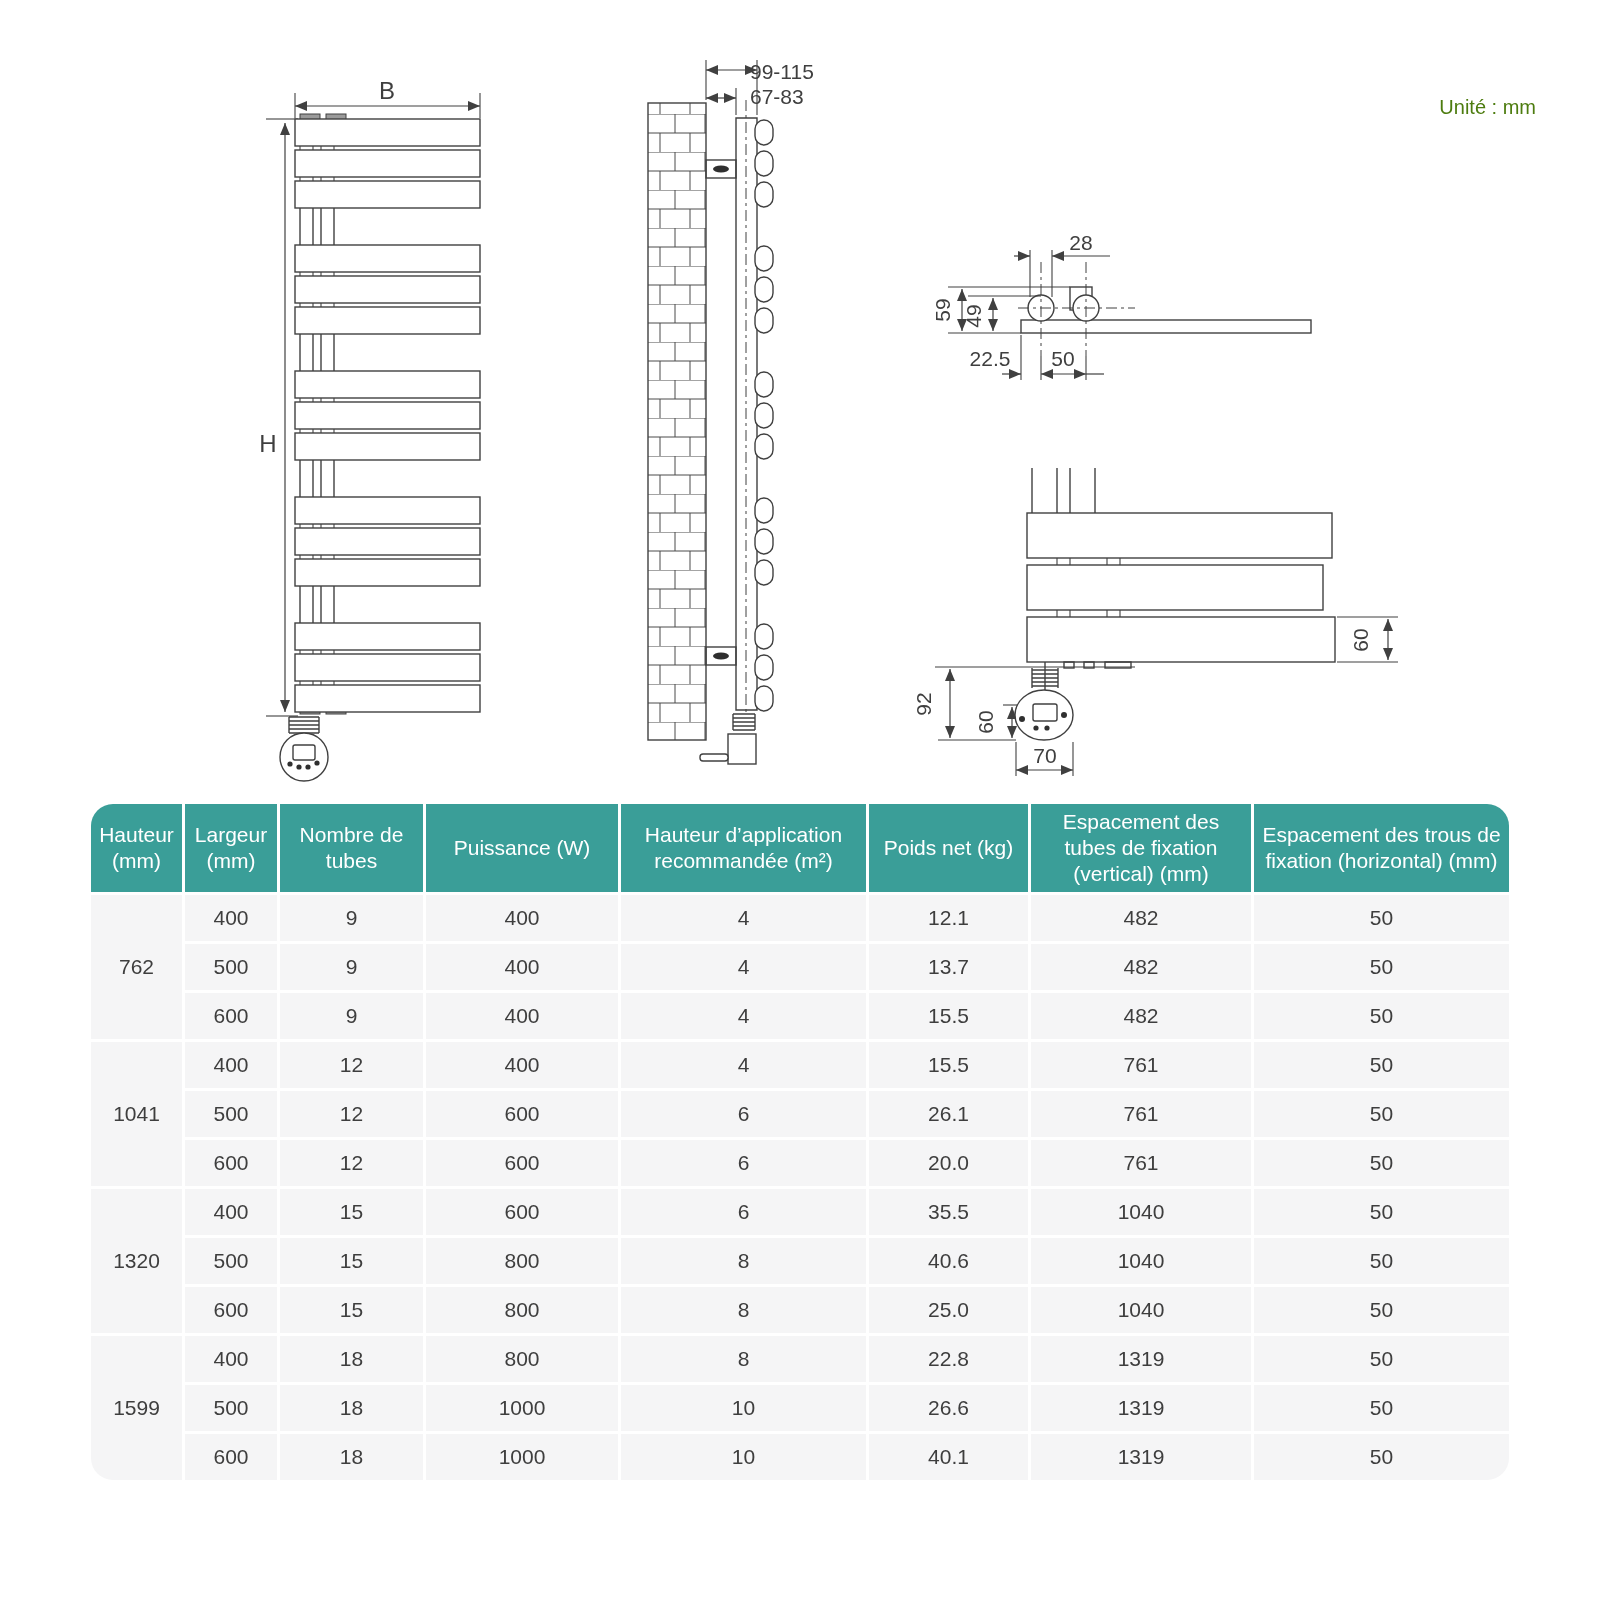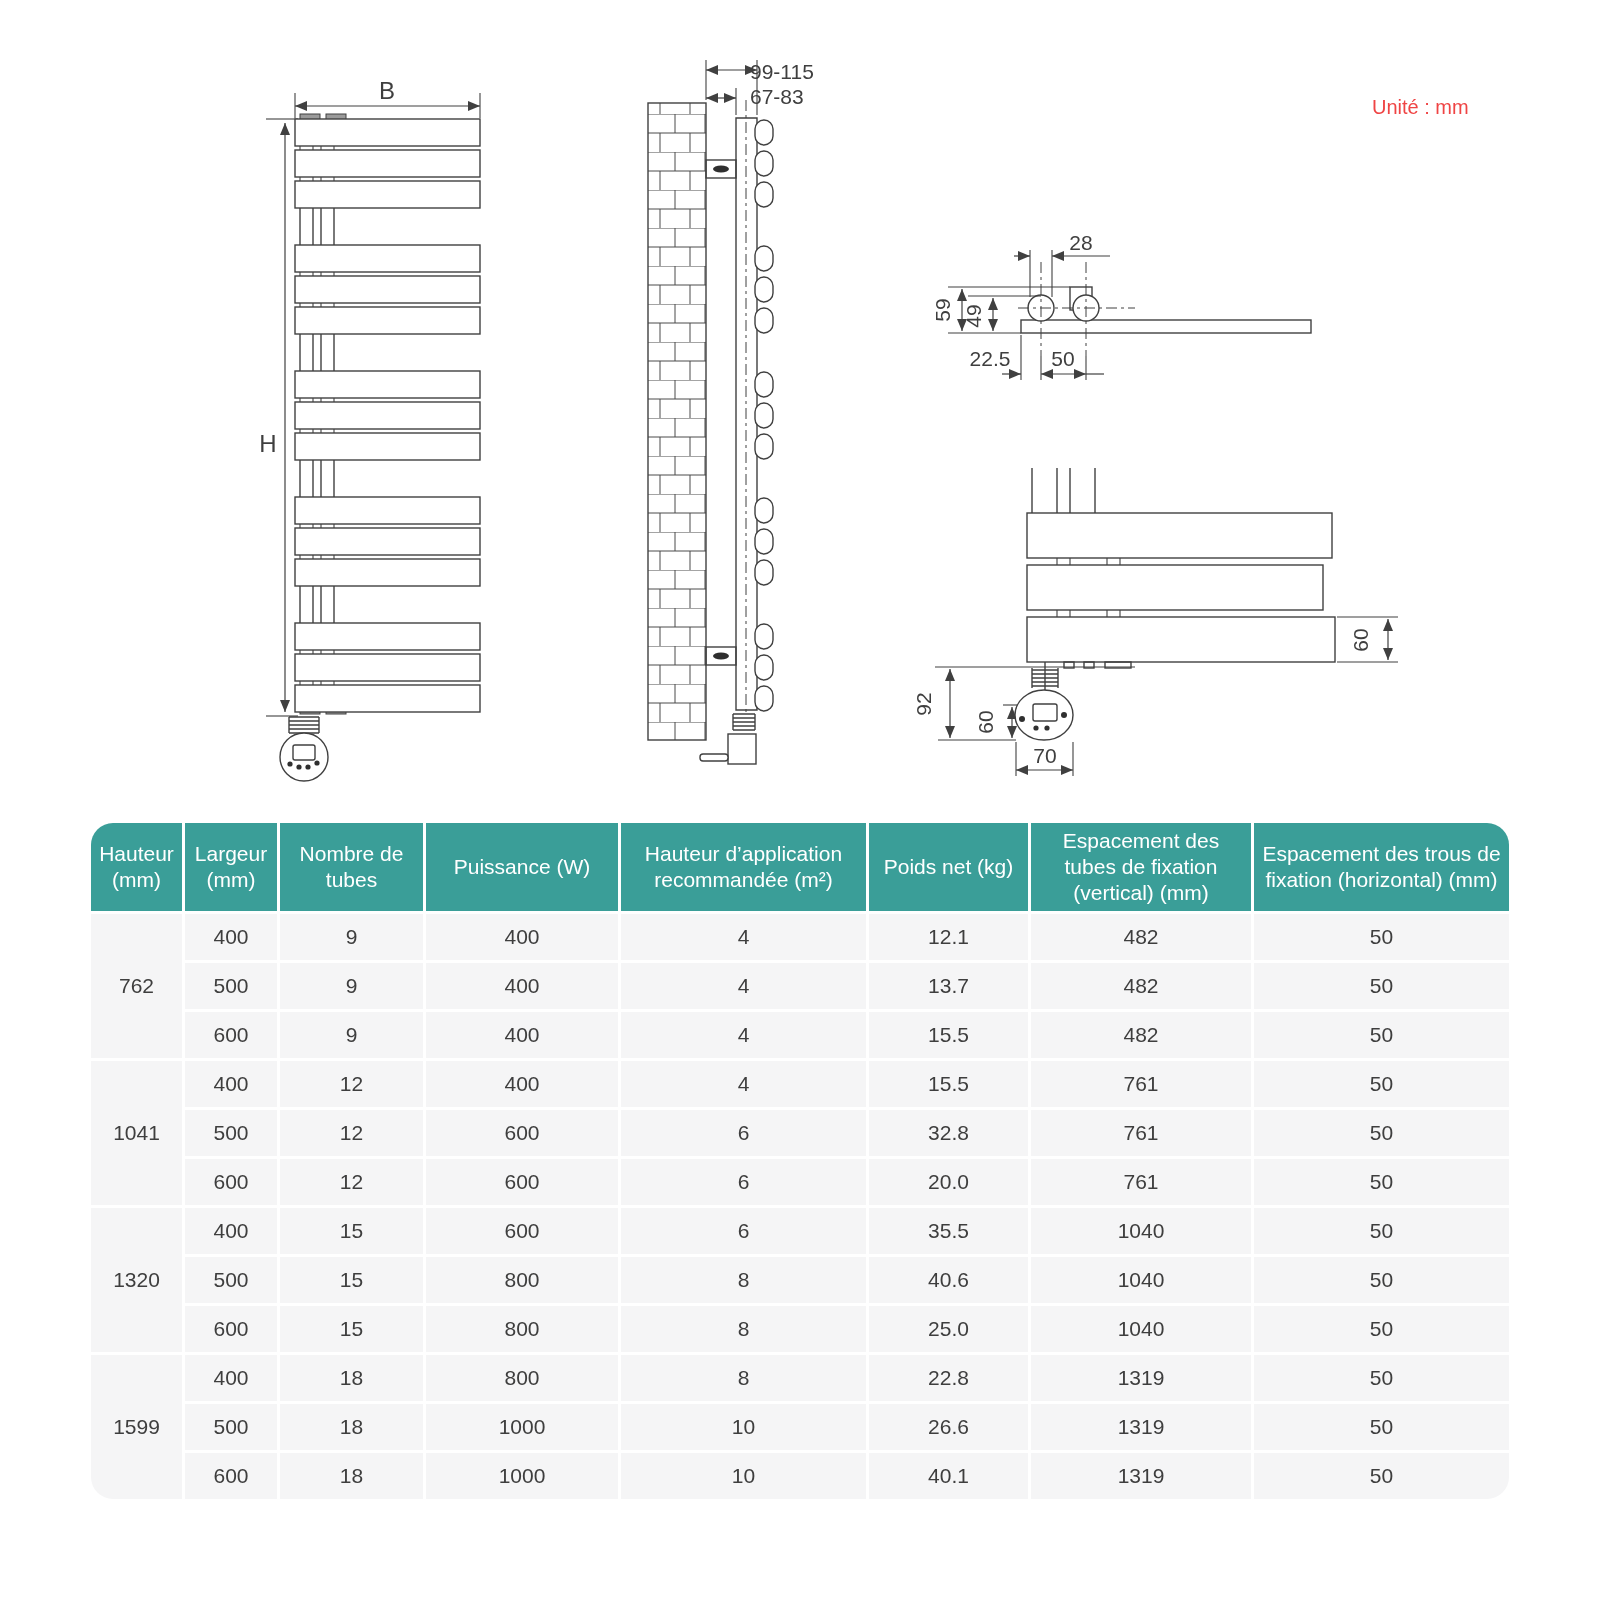--- a/index.html
+++ b/index.html
@@ -9,23 +9,23 @@
   .ln{stroke:#404040;stroke-width:1.4;fill:none;}
   .thin{stroke:#404040;stroke-width:1.1;fill:none;}
   .bar{fill:#ffffff;stroke:#404040;stroke-width:1.4;}
   .tab{fill:#9a9a9a;stroke:#404040;stroke-width:1;}
   .dim{stroke:#404040;stroke-width:1.2;fill:none;}
   .cl{stroke:#404040;stroke-width:1;fill:none;stroke-dasharray:11 4 3 4;}
   .dot{fill:#2f2f2f;}
   text{fill:#3f3f3f;font-family:"Liberation Sans","DejaVu Sans",sans-serif;}
   .dimtxt{font-size:21px;}
   .biglbl{font-size:24px;}
-  #unit-label{position:absolute;left:1372px;top:96px;width:120px;font-size:20px;color:#ef4444;}
+  #unit-label{position:absolute;left:1416px;top:96px;width:120px;font-size:20px;color:#4d7c0f;text-align:right;}
   
-  #table-wrap{position:absolute;left:88px;top:820px;}
+  #table-wrap{position:absolute;left:88px;top:801px;}
   table{border-collapse:separate;border-spacing:3px;table-layout:fixed;}
   th{background:#3A9E98;color:#ffffff;font-size:21px;font-weight:400;height:84px;padding:2px 6px;line-height:1.24;text-align:center;vertical-align:middle;}
   th.tlc{border-radius:22px 0 0 0;}
   th.trc{border-radius:0 22px 0 0;}
   td{background:#F5F5F6;color:#3E3E3E;font-size:21px;text-align:center;vertical-align:middle;height:46px;padding:0 4px;}
   td.blc{border-radius:0 0 0 22px;}
   td.brc{border-radius:0 0 22px 0;}
 </style>
 </head>
 <body>
@@ -332,21 +332,21 @@
           <td>4</td>
           <td>15.5</td>
           <td>761</td>
           <td>50</td>
         </tr>
         <tr>
           <td>500</td>
           <td>12</td>
           <td>600</td>
           <td>6</td>
-          <td>32.8</td>
+          <td>26.1</td>
           <td>761</td>
           <td>50</td>
         </tr>
         <tr>
           <td>600</td>
           <td>12</td>
           <td>600</td>
           <td>6</td>
           <td>20.0</td>
           <td>761</td>

